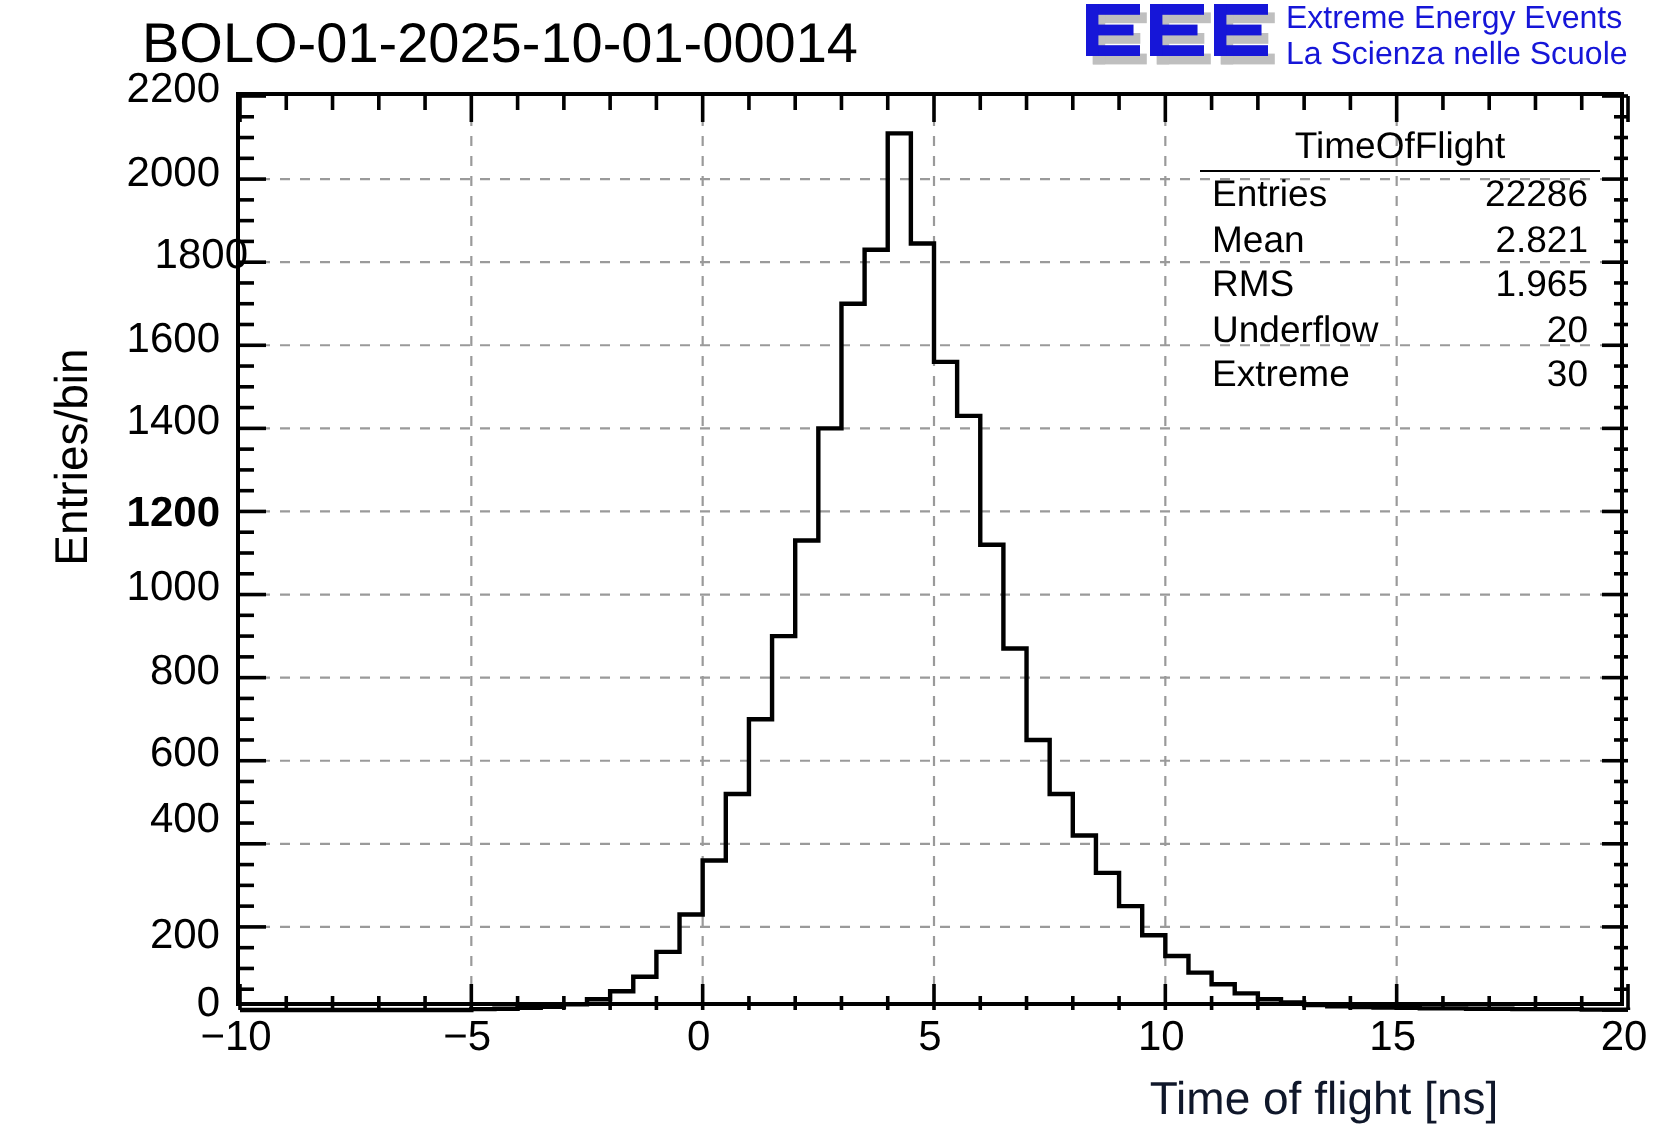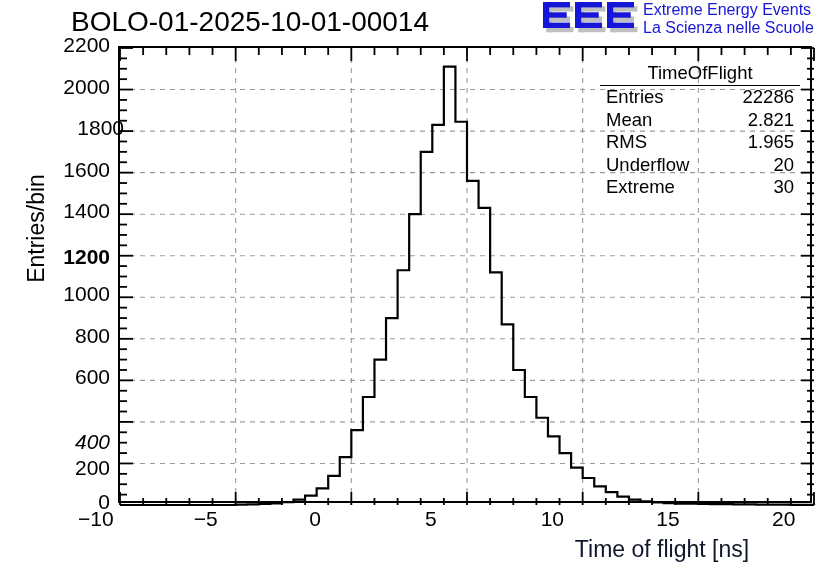--- a/index.html
+++ b/index.html
@@ -83,21 +83,21 @@
   .ylabel {
     position: absolute;
     text-align: right;
     font-size: 21px;
     color: #000;
     white-space: nowrap;
     width: 100px;
   }
   .xlabel {
     position: absolute;
-    text-align: left;
+    text-align: center;
     font-size: 21px;
     color: #000;
     white-space: nowrap;
     width: 80px;
   }
 
   
   #y-axis-title {
     position: absolute;
     left: -164px;
@@ -362,21 +362,21 @@
         <line x1="694" y1="0" x2="681" y2="0" stroke="#000" stroke-width="1.8"></line>
       </svg>
     <svg id="hist-svg" viewBox="0 0 694 457" preserveAspectRatio="none">
         <path d="M 0 457 L 0 457 L 11.566666666666666 457 L 11.566666666666666 457 L 23.133333333333333 457 L 23.133333333333333 457 L 34.7 457 L 34.7 457 L 46.266666666666666 457 L 46.266666666666666 457 L 57.83333333333333 457 L 57.83333333333333 457 L 69.4 457 L 69.4 457 L 80.96666666666667 457 L 80.96666666666667 457 L 92.53333333333333 457 L 92.53333333333333 457 L 104.1 457 L 104.1 457 L 115.66666666666666 457 L 115.66666666666666 456.58454545454543 L 127.23333333333332 456.58454545454543 L 127.23333333333332 456.3768181818182 L 138.8 456.3768181818182 L 138.8 455.9613636363636 L 150.36666666666667 455.9613636363636 L 150.36666666666667 455.3381818181818 L 161.93333333333334 455.3381818181818 L 161.93333333333334 454.09181818181816 L 173.5 454.09181818181816 L 173.5 451.59909090909093 L 185.06666666666666 451.59909090909093 L 185.06666666666666 447.6522727272727 L 196.63333333333333 447.6522727272727 L 196.63333333333333 440.3818181818182 L 208.2 440.3818181818182 L 208.2 427.91818181818184 L 219.76666666666665 427.91818181818184 L 219.76666666666665 409.2227272727273 L 231.33333333333331 409.2227272727273 L 231.33333333333331 382.21818181818185 L 242.89999999999998 382.21818181818185 L 242.89999999999998 348.9818181818182 L 254.46666666666664 348.9818181818182 L 254.46666666666664 311.5909090909091 L 266.03333333333336 311.5909090909091 L 266.03333333333336 270.0454545454545 L 277.6 270.0454545454545 L 277.6 222.2681818181818 L 289.1666666666667 222.2681818181818 L 289.1666666666667 166.1818181818182 L 300.73333333333335 166.1818181818182 L 300.73333333333335 103.86363636363637 L 312.3 103.86363636363637 L 312.3 76.85909090909092 L 323.8666666666667 76.85909090909092 L 323.8666666666667 18.695454545454538 L 335.43333333333334 18.695454545454538 L 335.43333333333334 73.74318181818182 L 347 73.74318181818182 L 347 132.94545454545454 L 358.5666666666667 132.94545454545454 L 358.5666666666667 159.95 L 370.1333333333333 159.95 L 370.1333333333333 224.34545454545457 L 381.70000000000005 224.34545454545457 L 381.70000000000005 276.2772727272727 L 393.26666666666665 276.2772727272727 L 393.26666666666665 321.97727272727275 L 404.83333333333337 321.97727272727275 L 404.83333333333337 348.9818181818182 L 416.4 348.9818181818182 L 416.4 369.75454545454545 L 427.9666666666667 369.75454545454545 L 427.9666666666667 388.45 L 439.5333333333333 388.45 L 439.5333333333333 405.0681818181818 L 451.1 405.0681818181818 L 451.1 419.6090909090909 L 462.66666666666663 419.6090909090909 L 462.66666666666663 429.99545454545455 L 474.23333333333335 429.99545454545455 L 474.23333333333335 438.30454545454546 L 485.79999999999995 438.30454545454546 L 485.79999999999995 444.1209090909091 L 497.3666666666667 444.1209090909091 L 497.3666666666667 448.6909090909091 L 508.9333333333333 448.6909090909091 L 508.9333333333333 451.59909090909093 L 520.5 451.59909090909093 L 520.5 453.2609090909091 L 532.0666666666667 453.2609090909091 L 532.0666666666667 454.5072727272727 L 543.6333333333333 454.5072727272727 L 543.6333333333333 455.13045454545454 L 555.2 455.13045454545454 L 555.2 455.5459090909091 L 566.7666666666667 455.5459090909091 L 566.7666666666667 455.75363636363636 L 578.3333333333334 455.75363636363636 L 578.3333333333334 455.9613636363636 L 589.9 455.9613636363636 L 589.9 456.1690909090909 L 601.4666666666667 456.1690909090909 L 601.4666666666667 456.1690909090909 L 613.0333333333333 456.1690909090909 L 613.0333333333333 456.3768181818182 L 624.6 456.3768181818182 L 624.6 456.3768181818182 L 636.1666666666666 456.3768181818182 L 636.1666666666666 456.58454545454543 L 647.7333333333333 456.58454545454543 L 647.7333333333333 456.58454545454543 L 659.3 456.58454545454543 L 659.3 456.58454545454543 L 670.8666666666667 456.58454545454543 L 670.8666666666667 456.79227272727275 L 682.4333333333333 456.79227272727275 L 682.4333333333333 456.79227272727275 L 694 456.79227272727275 L 694 457" fill="none" stroke="#000000" stroke-width="2.2" stroke-linejoin="miter" stroke-linecap="butt"></path>
       </svg>
   </div>
 
   <div id="ytick-labels">
       <div class="ylabel" style="left: 10px; top: 490px;">0</div>
       <div class="ylabel" style="left: 10px; top: 456px;">200</div>
-      <div class="ylabel" style="left: 10px; top: 430px; font-style: italic;">400</div>
+      <div class="ylabel" style="left: 10px; top: 398px;">400</div>
       <div class="ylabel" style="left: 10px; top: 365.364px;">600</div>
       <div class="ylabel" style="left: 10px; top: 323.818px;">800</div>
       <div class="ylabel" style="left: 10px; top: 282.273px;">1000</div>
       <div class="ylabel" style="left: 10px; top: 245px; font-weight: bold;">1200</div>
       <div class="ylabel" style="left: 10px; top: 199.182px;">1400</div>
       <div class="ylabel" style="left: 10px; top: 157.636px;">1600</div>
       <div class="ylabel" style="left: 24px; top: 116.091px; text-align: right;">1800</div>
       <div class="ylabel" style="left: 10px; top: 74.5455px;">2000</div>
       <div class="ylabel" style="left: 10px; top: 33px;">2200</div>
     </div>

